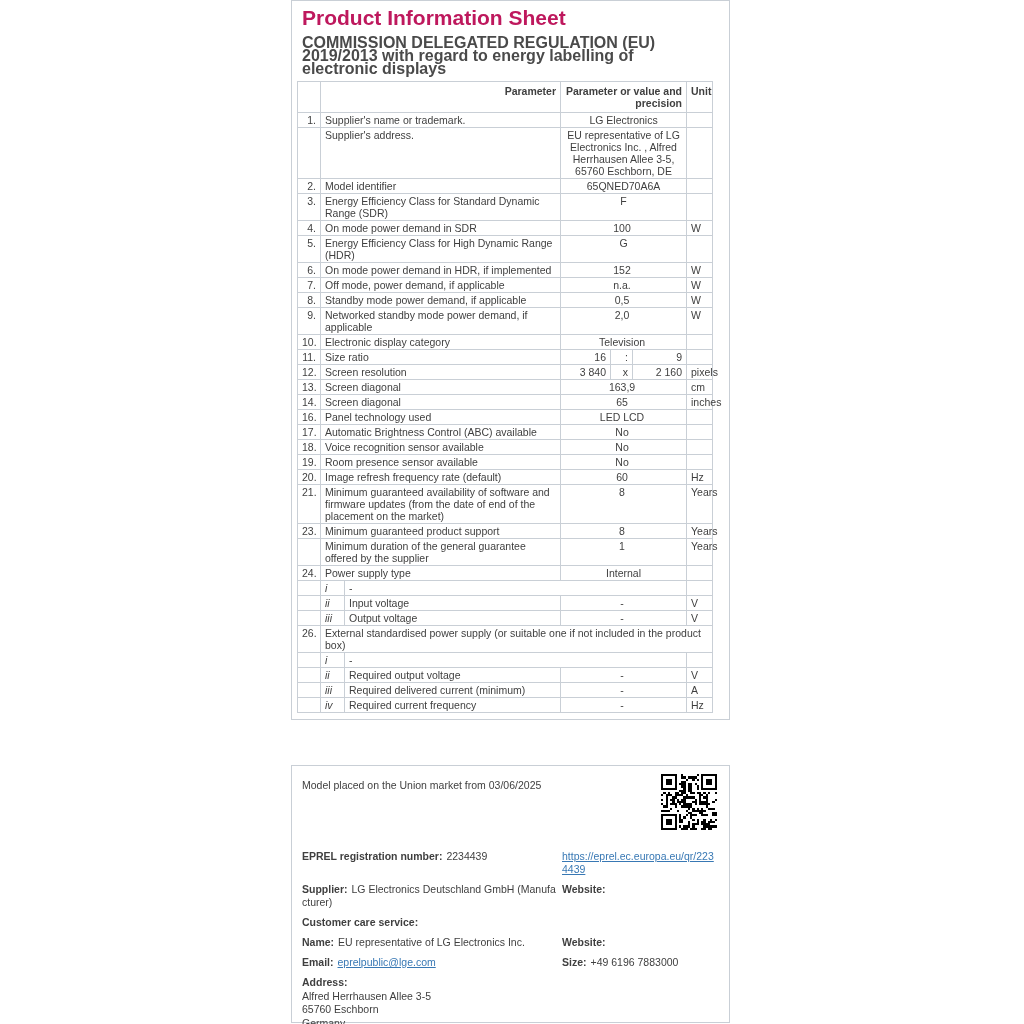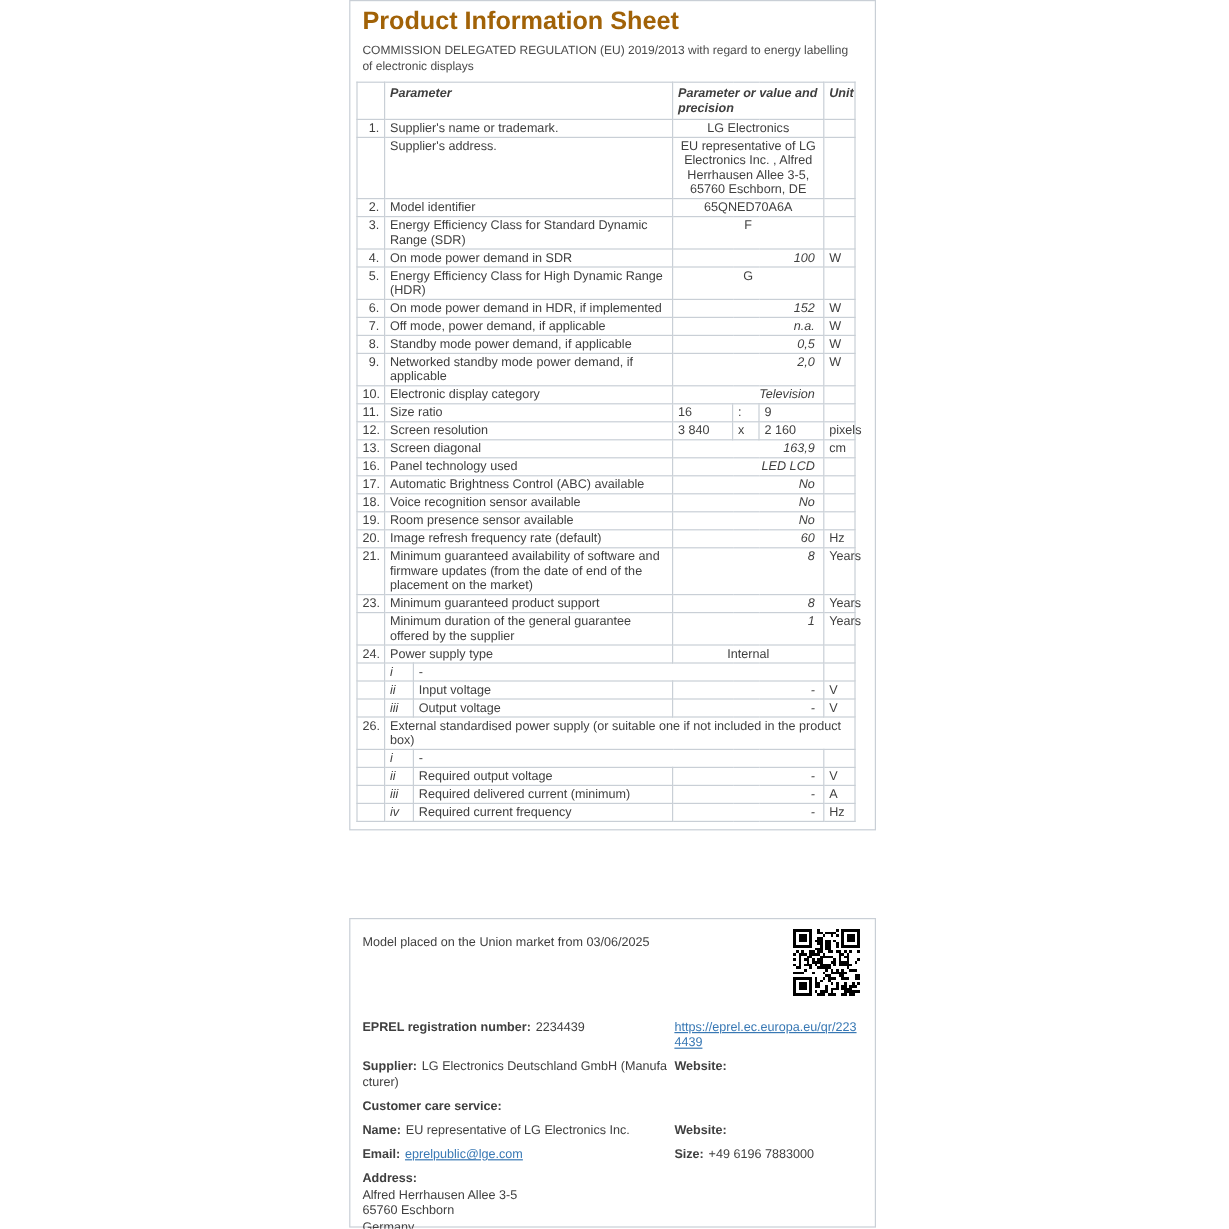--- a/index.html
+++ b/index.html
@@ -4,32 +4,32 @@
 <style>
   * { margin:0; padding:0; box-sizing:border-box; }
   html,body { background:#ffffff; }
   body { font-family:"Liberation Sans", sans-serif; color:#3f3f3f; }
   .page { position:relative; width:1024px; height:1024px; background:#fff; }
 
   .sheet-box { position:absolute; left:291px; width:439px; background:#fff; border:1px solid #c9cfd6; }
   .top-box { top:0; }
   .bottom-box { top:765px; height:258px; padding:8px 10px 8px 10px; }
 
-  h1.title { font-size:21px; font-weight:bold; color:#a16207; margin:5px 10px 0 10px; letter-spacing:0; }
-  .subtitle { font-size:10px; line-height:13px; color:#4a4a4a; margin:6px 10px 6px 10px; width:405px; }
+  h1.title { font-size:21px; font-weight:bold; color:#be185d; margin:5px 10px 0 10px; letter-spacing:0; }
+  .subtitle { font-size:16px; line-height:13px; color:#4a4a4a; margin:6px 10px 6px 10px; width:405px;font-weight:bold; }
 
   table.pt { border-collapse:collapse; margin:0 0 6px 5px; table-layout:fixed; width:415px;
              font-size:10.5px; line-height:12px; }
   table.pt td, table.pt th { border:1px solid #c9cfd6; vertical-align:top; padding:1px 4px; }
-  table.pt th { font-weight:bold; text-align:left; padding-top:3px; padding-bottom:3px;font-style:italic; }
+  table.pt th { font-weight:bold; text-align:right; padding-top:3px; padding-bottom:3px; }
   .c-num  { text-align:right; padding-right:4px !important; }
   .c-sub  { font-style:italic; }
   .c-val.vl { text-align:center; }
-  .c-val.vr { text-align:right; padding-right:7px !important;font-style:italic; }
-  .c-cen { text-align:left; }
+  .c-val.vr { text-align:center; padding-right:7px !important; }
+  .c-cen { text-align:right; }
   .c-unit { padding-left:4px; }
 
   .fr-top { display:flex; justify-content:space-between; align-items:flex-start; min-height:68px; margin-bottom:8px; }
   .market-line { font-size:10.5px; margin-top:5px; }
   .qr { width:60px; height:60px; margin-top:-2px; }
   .qr svg { width:60px; height:60px; display:block; }
 
   .frow { display:flex; margin-bottom:7px; font-size:10.5px; line-height:13px; }
   .f-left { width:260px; padding-right:6px; }
   .f-right { flex:1; }
@@ -147,20 +147,26 @@
             <td class="c-cen">3 840</td>
             <td class="c-cen">x</td>
             <td class="c-cen">2 160</td>
             <td class="c-unit">pixels</td>
           </tr>
         <tr>
             <td class="c-num">13.</td>
             <td class="c-label" colspan="2">Screen diagonal</td>
             <td class="c-val vr" colspan="3">163,9</td>
             <td class="c-unit">cm</td>
+          </tr>
+        <tr>
+            <td class="c-num">14.</td>
+            <td class="c-label" colspan="2">Screen diagonal</td>
+            <td class="c-val vr" colspan="3">65</td>
+            <td class="c-unit">inches</td>
           </tr>
         <tr>
             <td class="c-num">16.</td>
             <td class="c-label" colspan="2">Panel technology used</td>
             <td class="c-val vr" colspan="3">LED LCD</td>
             <td class="c-unit"></td>
           </tr>
         <tr>
             <td class="c-num">17.</td>
             <td class="c-label" colspan="2">Automatic Brightness Control (ABC) available</td>

